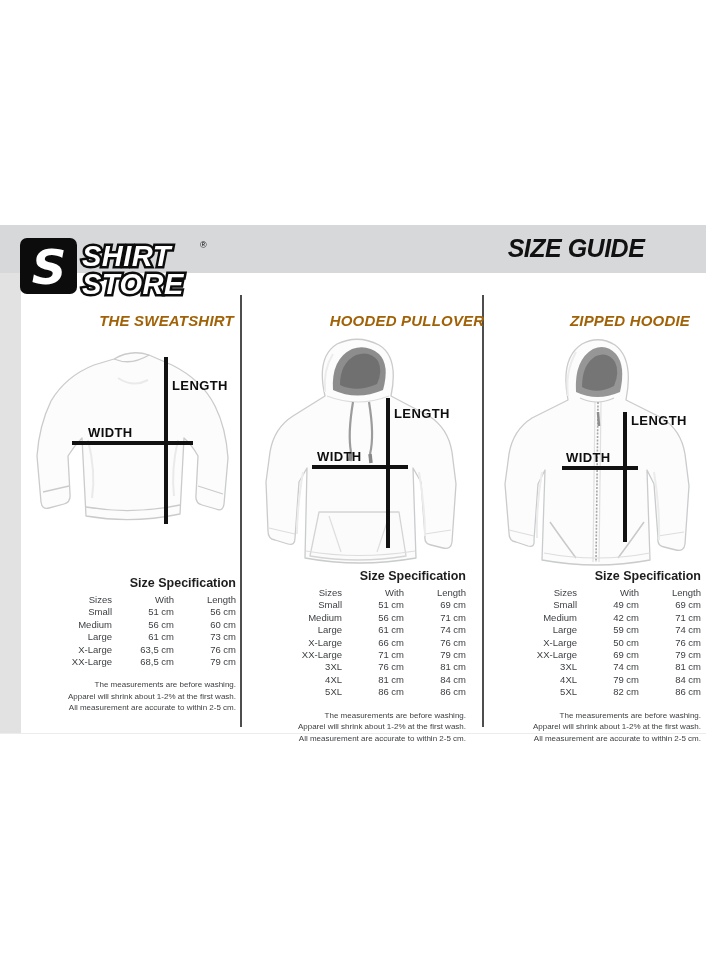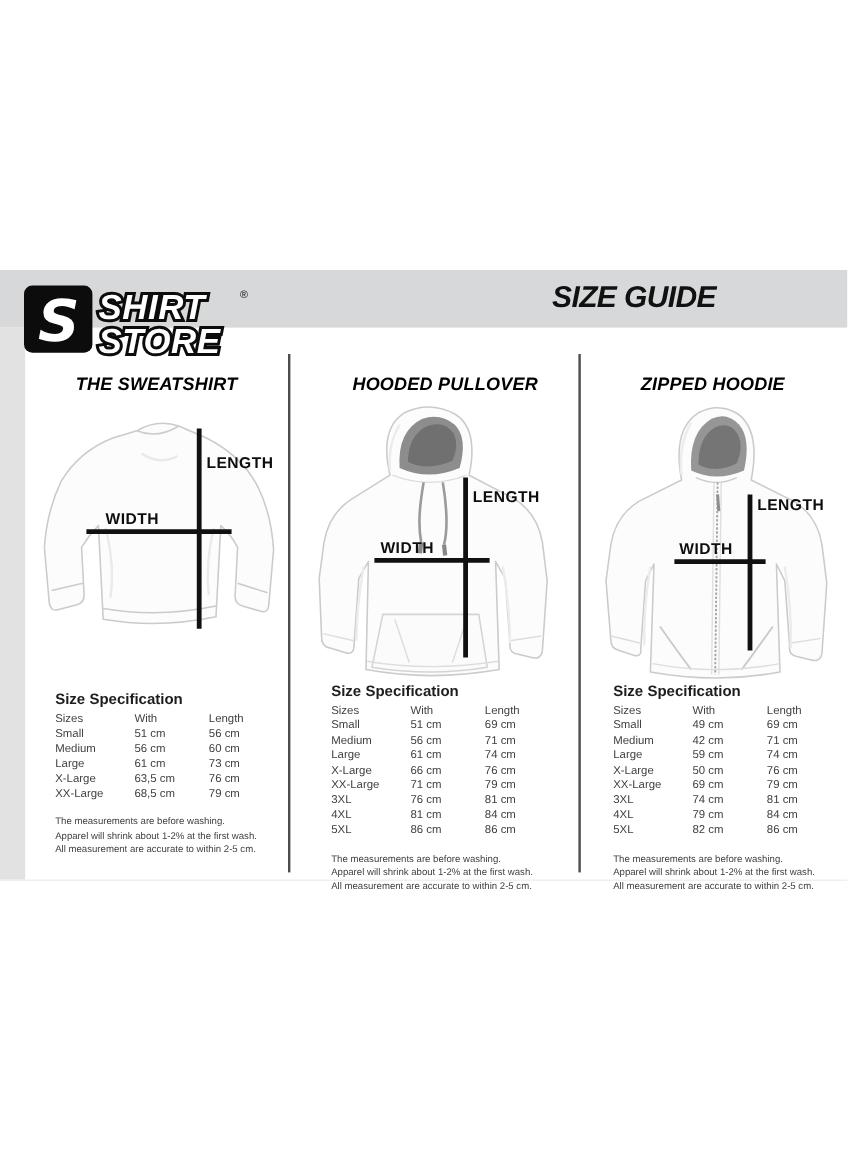--- a/index.html
+++ b/index.html
@@ -2,37 +2,37 @@
 <html><head>
 <meta charset="utf-8">
 <style>
   html,body{margin:0;padding:0;background:#ffffff;}
   #page{position:relative;width:720px;height:960px;background:#ffffff;overflow:hidden;
         font-family:"Liberation Sans",sans-serif;}
   
   .band{position:absolute;left:0;top:225px;width:706px;height:48px;background:#d6d8d9;}
   .left-strip{position:absolute;left:0;top:273px;width:21px;height:460px;background:#e2e2e2;}
   .panel-bottom-edge{position:absolute;left:0;top:733px;width:706px;height:1px;background:#ececec;}
-  .page-title{position:absolute;left:460px;top:234px;width:232px;text-align:left;
+  .page-title{position:absolute;left:460px;top:234px;width:232px;text-align:center;
       font-size:25px;font-weight:bold;font-style:italic;color:#111;letter-spacing:-0.5px;}
   .logo-svg{position:absolute;left:18px;top:234px;}
   
   .divider{position:absolute;top:295px;width:2px;height:432px;background:#4d4d4d;}
   .divider.d1{left:240px;} .divider.d2{left:482px;}
   
   .col-title{position:absolute;top:312px;text-align:center;font-size:15px;font-weight:bold;
-      font-style:italic;color:#000000;letter-spacing:0.2px;}
+      font-style:italic;color:#a16207;letter-spacing:0.2px;padding-left:36px;}
   .col-title.c1{left:21px;width:219px;}
   .col-title.c2{left:241px;width:260px;}
   .col-title.c3{left:482px;width:224px;}
   
   .garment{position:absolute;}
   .g1{left:30px;top:338px;} .g2{left:253px;top:332px;} .g3{left:492px;top:332px;}
   
-  .spec{position:absolute;width:190px;color:#3e4144;}
+  .spec{position:absolute;width:190px;color:#3e4144;text-align:right;}
   .spec.s1{left:46px;top:576px;}
   .spec.s2{left:276px;top:569px;}
   .spec.s3{left:511px;top:569px;}
   .spec-heading{font-size:12.5px;font-weight:bold;color:#1d1d1d;margin:0 0 4px 0;}
   .tr{display:grid;grid-template-columns:66px 62px 1fr;}
   .td{font-size:9.5px;line-height:12.4px;white-space:nowrap;}
   .notes{margin-top:11px;font-size:8px;line-height:11.5px;color:#3e4144;}
   svg text.mlabel{font-family:"Liberation Sans",sans-serif;font-size:13px;font-weight:bold;
       fill:#0e0e0e;letter-spacing:0.4px;}
   svg text.logo-word{font-family:"Liberation Sans",sans-serif;font-size:29px;font-weight:bold;

